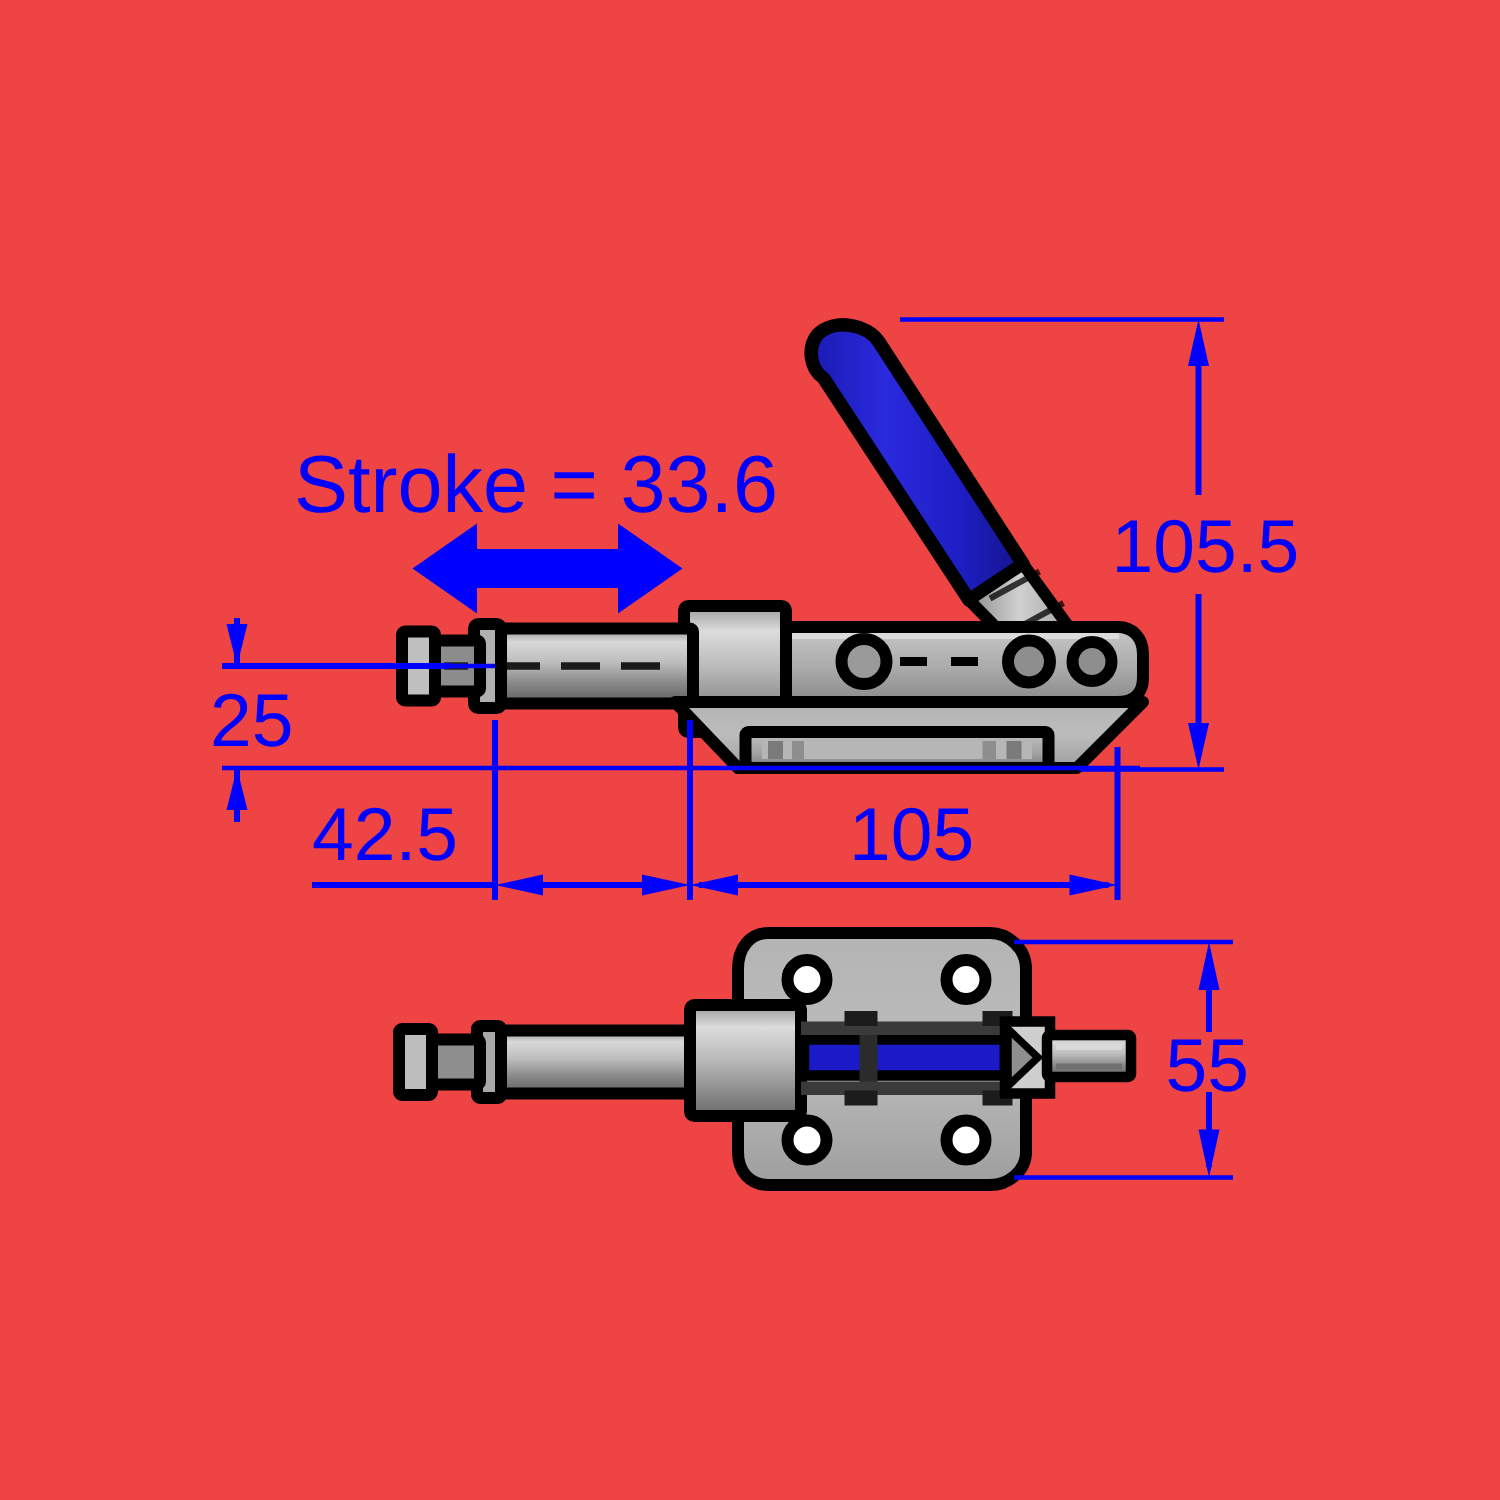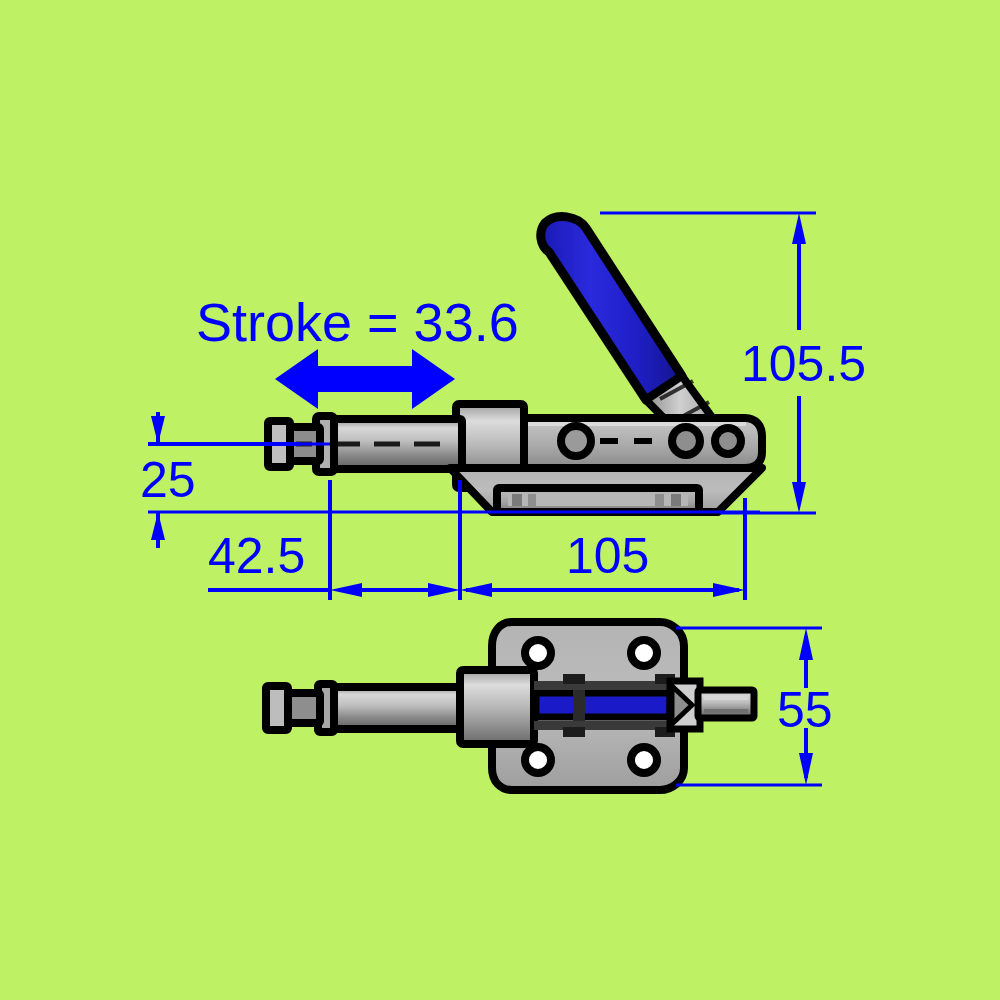--- a/index.html
+++ b/index.html
@@ -10,21 +10,21 @@
   body {
     width: 1000px;
     height: 1000px;
     font-family: "Liberation Sans", sans-serif;
     overflow: hidden;
   }
   #drawing-root {
     position: relative;
     width: 1000px;
     height: 1000px;
-    background: #bef264;
+    background: #ef4444;
   }
   svg.cad {
     display: block;
     width: 1000px;
     height: 1000px;
   }
   .dim-text {
     font-family: "Liberation Sans", sans-serif;
     font-weight: 400;
     fill: #0000ff;

